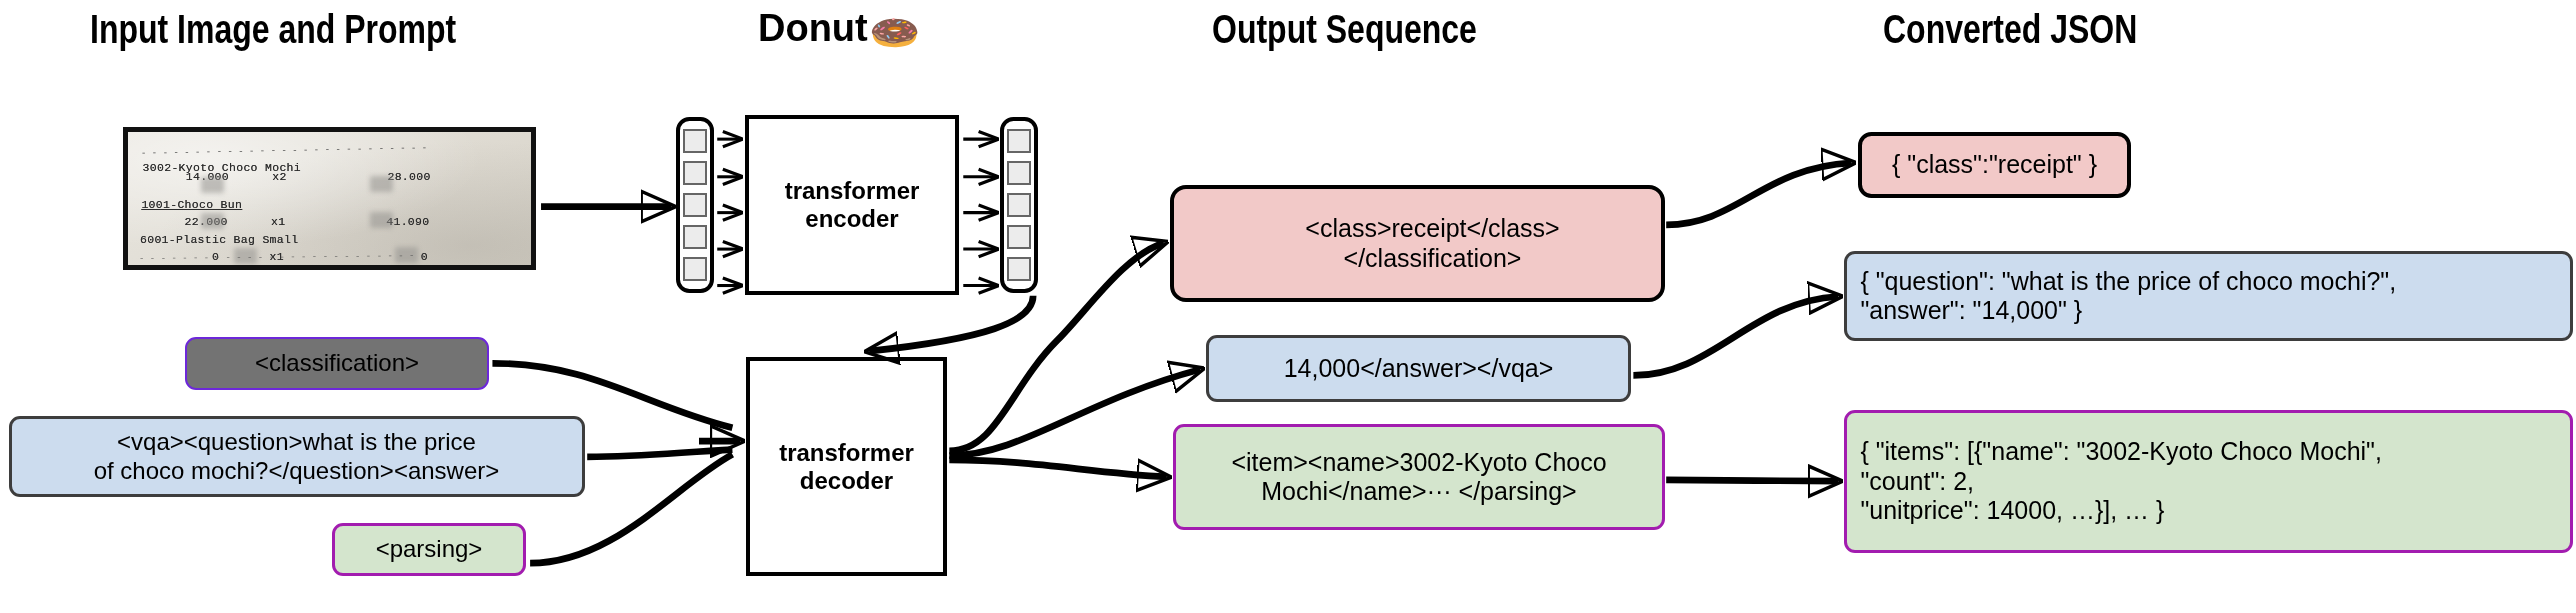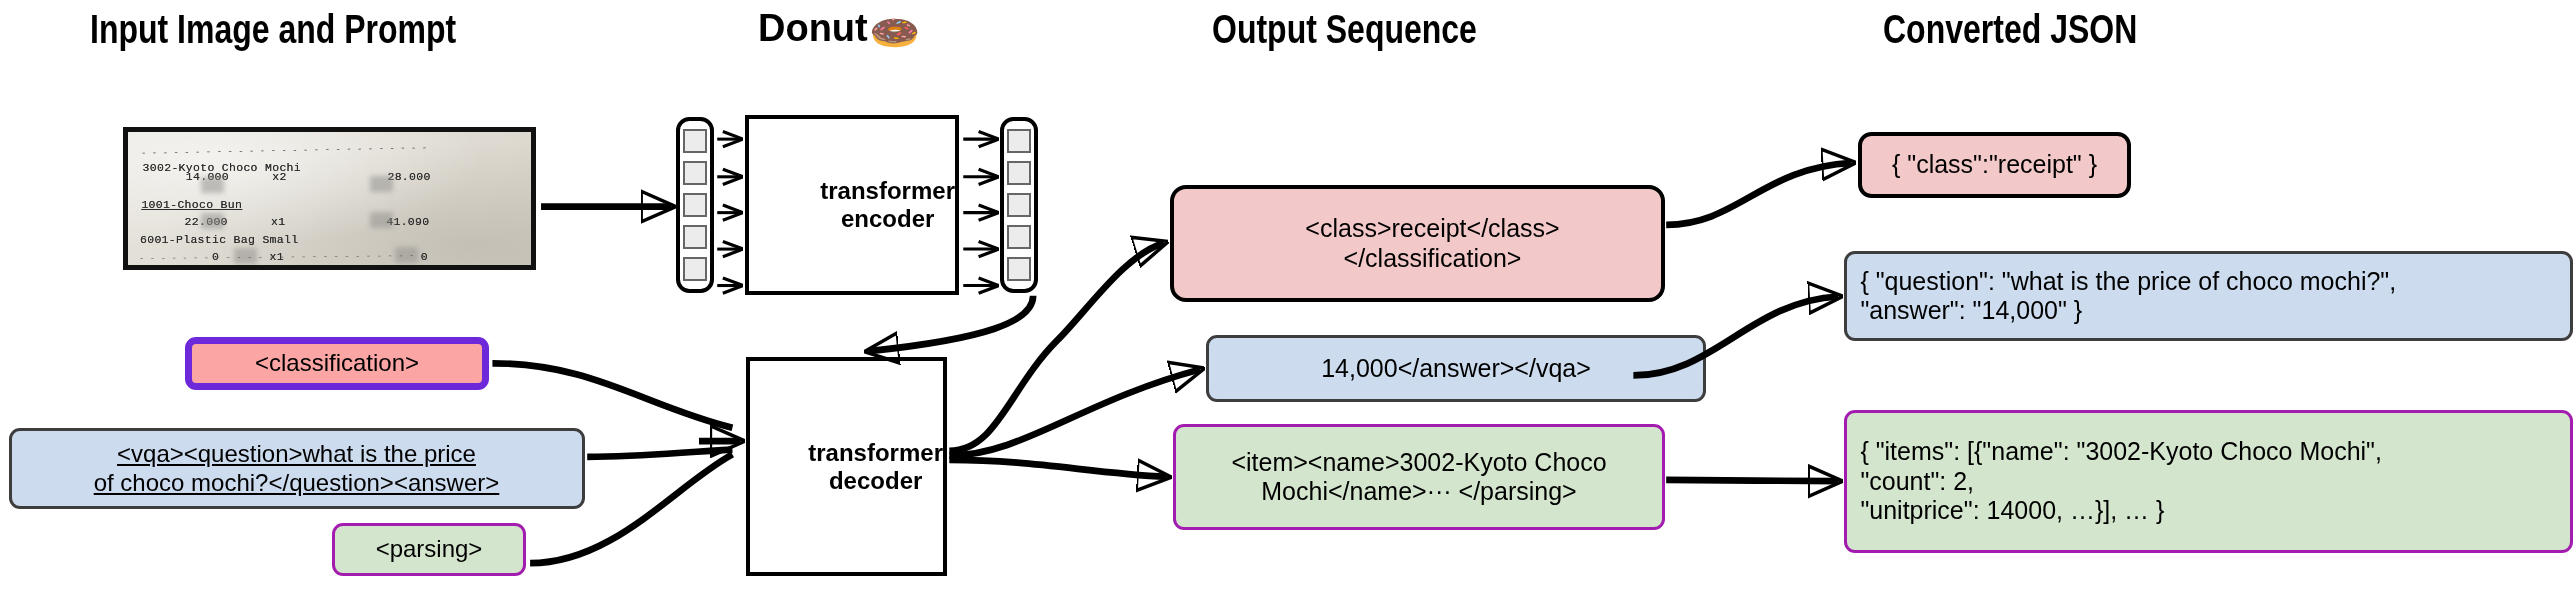--- a/index.html
+++ b/index.html
@@ -39,28 +39,28 @@
           font-size:9px;white-space:pre;overflow:hidden;}
   .r-blur{position:absolute;background:rgba(150,148,143,.55);filter:blur(2.4px);
           border-radius:1.8px;}
 
   
   .rbox{position:absolute;box-sizing:border-box;border-radius:11px;
         display:flex;align-items:center;justify-content:center;
         text-align:center;color:#000;line-height:1.18;
         font-family:"Liberation Sans",sans-serif;}
   .rbox .txt{display:block;width:100%;white-space:pre-line;}
-  .pink  {background:#fca5a5;border:7px solid #6d28d9;}
+  .pink  {background:#737373;border:2px solid #6d28d9;}
   .blue  {background:#ccdcee;border:3px solid #3d3d3d;}
   .green {background:#d4e5cd;border:3px solid #a21caf;}
   .pink-dark {background:#f2c9c8;border:4.3px solid #000;}
 
   
   .sqbox{position:absolute;box-sizing:border-box;background:#fff;border:4.3px solid #000;
-         display:flex;align-items:center;justify-content:flex-end;text-align:center;
+         display:flex;align-items:center;justify-content:center;text-align:center;
          font-weight:bold;color:#000;line-height:1.15;font-size:24px;}
 
   
   .stack{position:absolute;box-sizing:border-box;border:4.3px solid #000;
          border-radius:13.4px;background:#fff;
          display:flex;flex-direction:column;align-items:center;
          justify-content:space-around;padding:4.3px 0;}
   .tok{width:24px;height:24px;background:#ececec;border:2.4px solid #666;
        box-sizing:border-box;}
 
@@ -129,35 +129,35 @@
 
   <div class="sqbox" id="decoder" style="left:746px;top:357px;width:201px;height:219px;">
     <span style="white-space:pre-line">transformer
 decoder</span>
   </div>
 
   <div class="rbox pink" style="left:185px;top:337px;width:304px;height:53px;font-size:24px;">
     <span class="txt">&lt;classification&gt;</span>
   </div>
 
-  <div class="rbox blue" style="left:8.5px;top:428px;width:576px;height:81px;font-size:24px;text-decoration:underline;">
+  <div class="rbox blue" style="left:8.5px;top:416px;width:576px;height:81px;font-size:24px;">
     <span class="txt">&lt;vqa&gt;&lt;question&gt;what is the price
 of choco mochi?&lt;/question&gt;&lt;answer&gt;</span>
   </div>
 
   <div class="rbox green" style="left:332px;top:523px;width:194px;height:53px;font-size:24px;">
     <span class="txt">&lt;parsing&gt;</span>
   </div>
 
   <div class="rbox pink-dark" style="left:1170px;top:185px;width:495px;height:117px;font-size:25px;border-radius:16px;padding-left:30px;">
     <span class="txt">&lt;class&gt;receipt&lt;/class&gt;
 &lt;/classification&gt;</span>
   </div>
 
-  <div class="rbox blue" style="left:1206px;top:335px;width:500px;height:67px;font-size:25px;">
+  <div class="rbox blue" style="left:1206px;top:335px;width:425px;height:67px;font-size:25px;">
     <span class="txt">14,000&lt;/answer&gt;&lt;/vqa&gt;</span>
   </div>
 
   <div class="rbox green" style="left:1173px;top:424px;width:492px;height:106px;font-size:25px;">
     <span class="txt">&lt;item&gt;&lt;name&gt;3002-Kyoto Choco
 Mochi&lt;/name&gt;··· &lt;/parsing&gt;</span>
   </div>
 
   <div class="rbox pink-dark" style="left:1858px;top:132px;width:273px;height:66px;font-size:25px;border-radius:13.4px;">
     <span class="txt">{ "class":"receipt" }</span>

